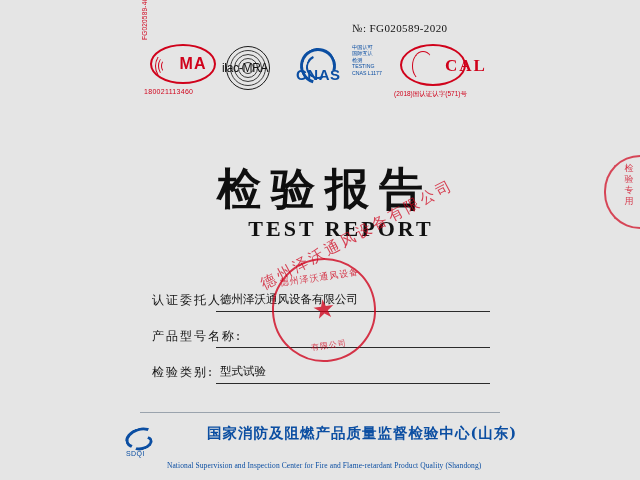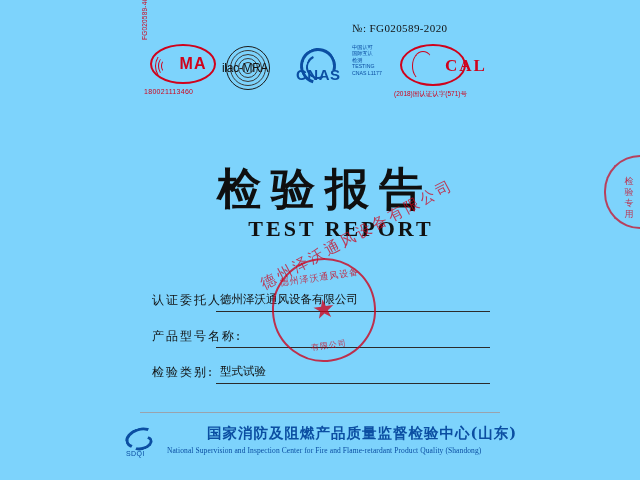--- a/index.html
+++ b/index.html
@@ -13,21 +13,21 @@
     overflow: hidden;
     font-family: "Liberation Serif", serif;
     color: #1a1a1a;
     position: relative;
   }
   .page {
     position: absolute;
     left: 0; top: 0;
     width: 640px;
     height: 480px;
-    background: #7dd3fc;
+    background: #e5e5e5;
   }
 
   
   .report-no {
     position: absolute;
     top: 22px;
     left: 352px;
     font-size: 11px;
     letter-spacing: 0.4px;
     color: #111;
@@ -343,27 +343,27 @@
     width: 34px;
     height: 70px;
     border: 2px solid #d0021b;
     border-right: none;
     border-radius: 60px 0 0 60px;
     opacity: 0.7;
   }
   .seal-edge-text {
     position: absolute;
     right: 4px;
-    top: 176px;
+    top: 164px;
     width: 14px;
     color: #d0021b;
     opacity: 0.75;
     font-size: 9px;
     line-height: 11px;
-    font-family: Liberation Serif, serif;
+    font-family: Liberation Mono, monospace;
     text-align: center;
   }
 
   
   .footer-rule {
     position: absolute;
     left: 140px;
     right: 140px;
     top: 412px;
     border-top: 1px solid #9aa3ad;
@@ -418,21 +418,21 @@
   .footer-cn {
     font-size: 14.5px;
     font-weight: bold;
     letter-spacing: 1px;
     color: #0b4ea2;
     font-family: "DejaVu Serif", serif;
     white-space: nowrap;
     margin-left: 40px;
   }
   .footer-en {
-    margin-top: 3px;
+    margin-top: 18px;
     font-size: 7.5px;
     color: #0b4ea2;
     letter-spacing: 0.1px;
     font-family: "Liberation Serif", serif;
     white-space: nowrap;
   }
 </style>
 </head>
 <body>
 

